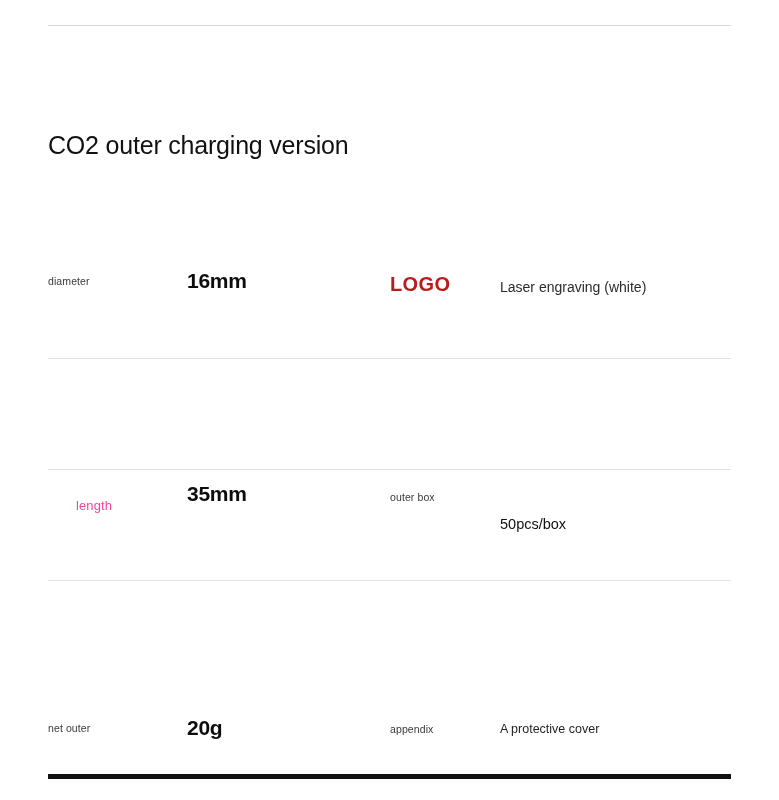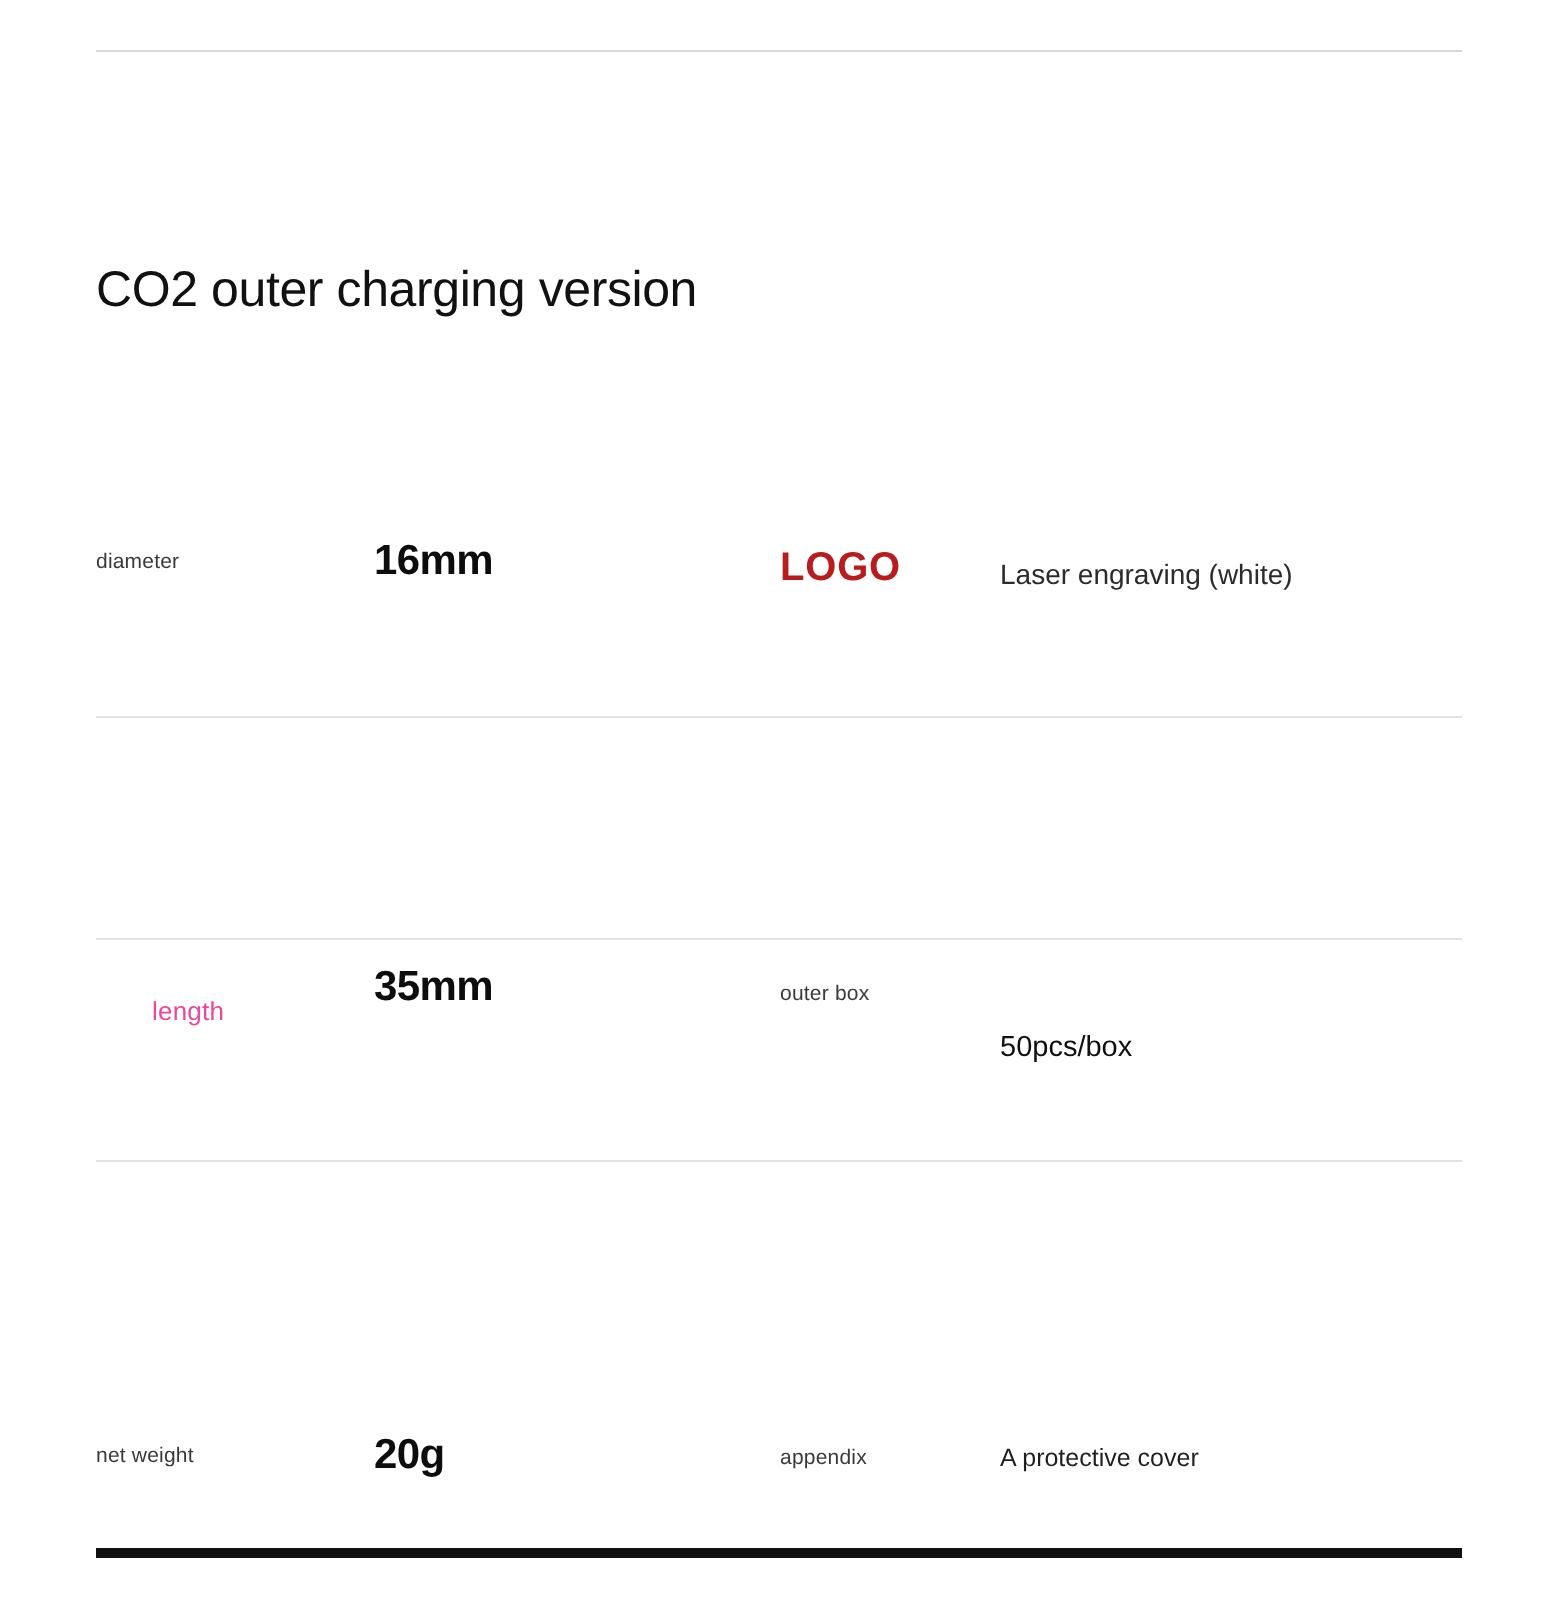--- a/index.html
+++ b/index.html
@@ -137,21 +137,21 @@
   </div>
 
   <div class="spec-row">
     <div class="cell c-label big" style="top:139px;">length</div>
     <div class="cell c-value" style="top:123px;">35mm</div>
     <div class="cell c-mid" style="top:132px;">outer box</div>
     <div class="cell c-desc large" style="top:141px;margin-top:16px;">50pcs/box</div>
   </div>
 
   <div class="spec-row">
-    <div class="cell c-label" style="top:252px;">net weight</div>
+    <div class="cell c-label" style="top:252px;">net outer</div>
     <div class="cell c-value" style="top:246px;">20g</div>
     <div class="cell c-mid" style="top:253px;">appendix</div>
     <div class="cell c-desc" style="top:252px;">A protective cover</div>
   </div>
 
   <div class="spec-row">
     
     
     
     

